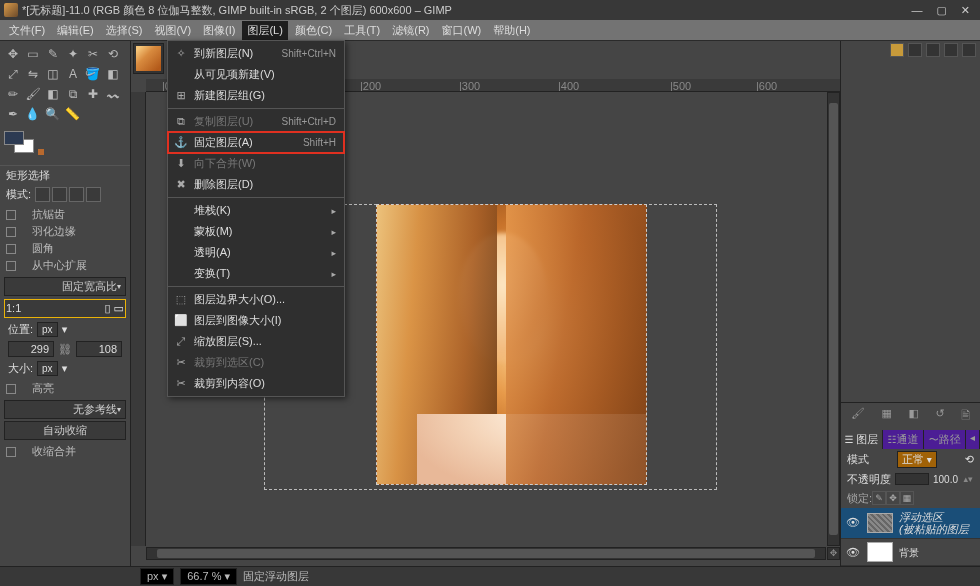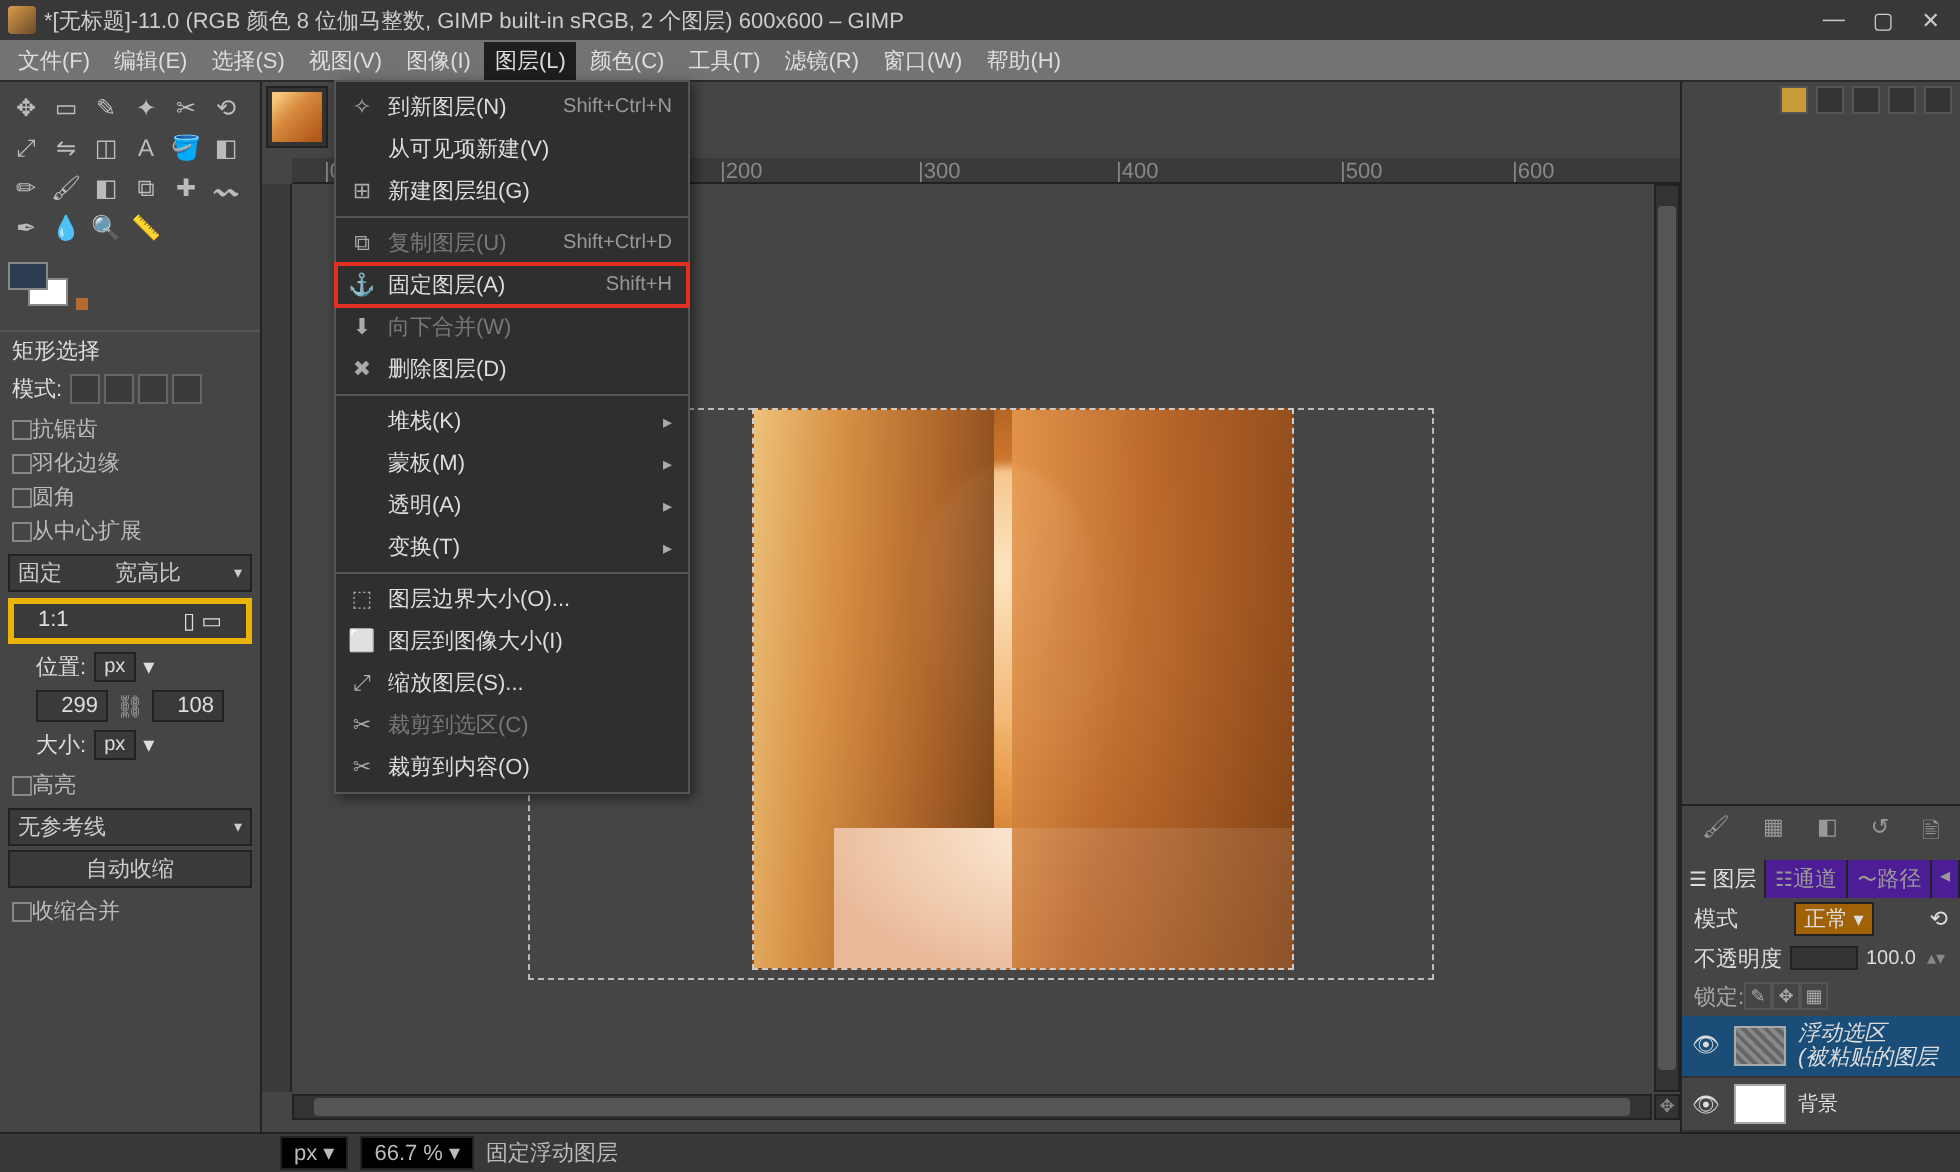--- a/index.html
+++ b/index.html
@@ -19,26 +19,26 @@
 .tool { width:18px; height:18px; display:flex; align-items:center; justify-content:center; color:#bbb; font-size:12px; cursor:pointer; }
 .swatch { padding:4px; }
 .swatch .fgbg { position:relative; width:38px; height:28px; }
 .swatch .fg{ position:absolute; width:20px; height:14px; background:#2c3a52; border:1px solid #888; left:0; top:0;}
 .swatch .bg{ position:absolute; width:20px; height:14px; background:#fff; border:1px solid #888; left:10px; top:8px;}
 .swatch .tiny{ position:absolute; left:34px; top:18px; width:6px; height:6px; background:#b8692e; }
 .optheader { font-size:11px; color:#ddd; padding:2px 6px; border-top:1px solid #555; margin-top:2px;}
 .opt-iconrow { display:flex; gap:2px; padding:2px 4px; }
 .opt-iconrow .ib{ width:15px; height:15px; border:1px solid #666; background:#3a3a3a;}
 .opt-list { padding:2px 6px; color:#bbb; }
-.opt-list .row { display:flex; align-items:center; padding:1px 0; gap:0;}
+.opt-list .row { display:flex; align-items:center; padding:1px 0; gap:16px;}
 .opt-list .chk{ width:10px; height:10px; border:1px solid #888; display:inline-block;}
-.combo { display:flex; justify-content:space-between; align-items:center; background:#3a3a3a; border:1px solid #222; padding:1px 4px; margin:1px 4px; color:#ccc;}
+.combo { display:flex; justify-content:flex-end; align-items:center; background:#3a3a3a; border:1px solid #222; padding:1px 4px; margin:1px 4px; color:#ccc;}
 .combo .arrow{font-size:8px;}
-.sliderbox { margin:2px 4px; background:#3a3a3a; border:3px solid #eab308; padding:2px 12px; display:flex; justify-content:space-between;}
-.numrow{display:flex; gap:4px; padding:2px 18px; align-items:center;}
+.sliderbox { margin:2px 4px; background:#3a3a3a; border:1px solid #eab308; padding:2px 1px; display:flex; justify-content:space-between;}
+.numrow{display:flex; gap:4px; padding:2px 8px; align-items:center;}
 .numrow .numfield{flex:1; background:#3a3a3a; border:1px solid #222; padding:1px 4px; text-align:right;}
 .numrow .unit{background:#3a3a3a; border:1px solid #222; padding:1px 4px; font-size:10px;}
 .numrow .lock{color:#aaa;}
 .center { flex:1; background:#454545; position:relative; }
 .tabstrip { height:38px; display:flex; align-items:flex-start; padding:2px 2px 0 2px; gap:2px;}
 .tab { width:31px; height:31px; background:#333; padding:2px; border:1px solid #222;}
 .tab .thumb{width:100%; height:100%; background:linear-gradient(135deg,#f6c67a 10%,#d88a3e 40%,#b35a1a 90%); }
 .ruler-h{ position:absolute; left:15px; right:0; top:38px; height:13px; background:#3a3a3a; color:#888; font-size:8px; overflow:hidden; border-bottom:1px solid #222;}
 .ruler-h .tick{position:absolute; top:1px;}
 .ruler-v{ position:absolute; left:0; top:51px; bottom:20px; width:15px; background:#3a3a3a; border-right:1px solid #222;}

